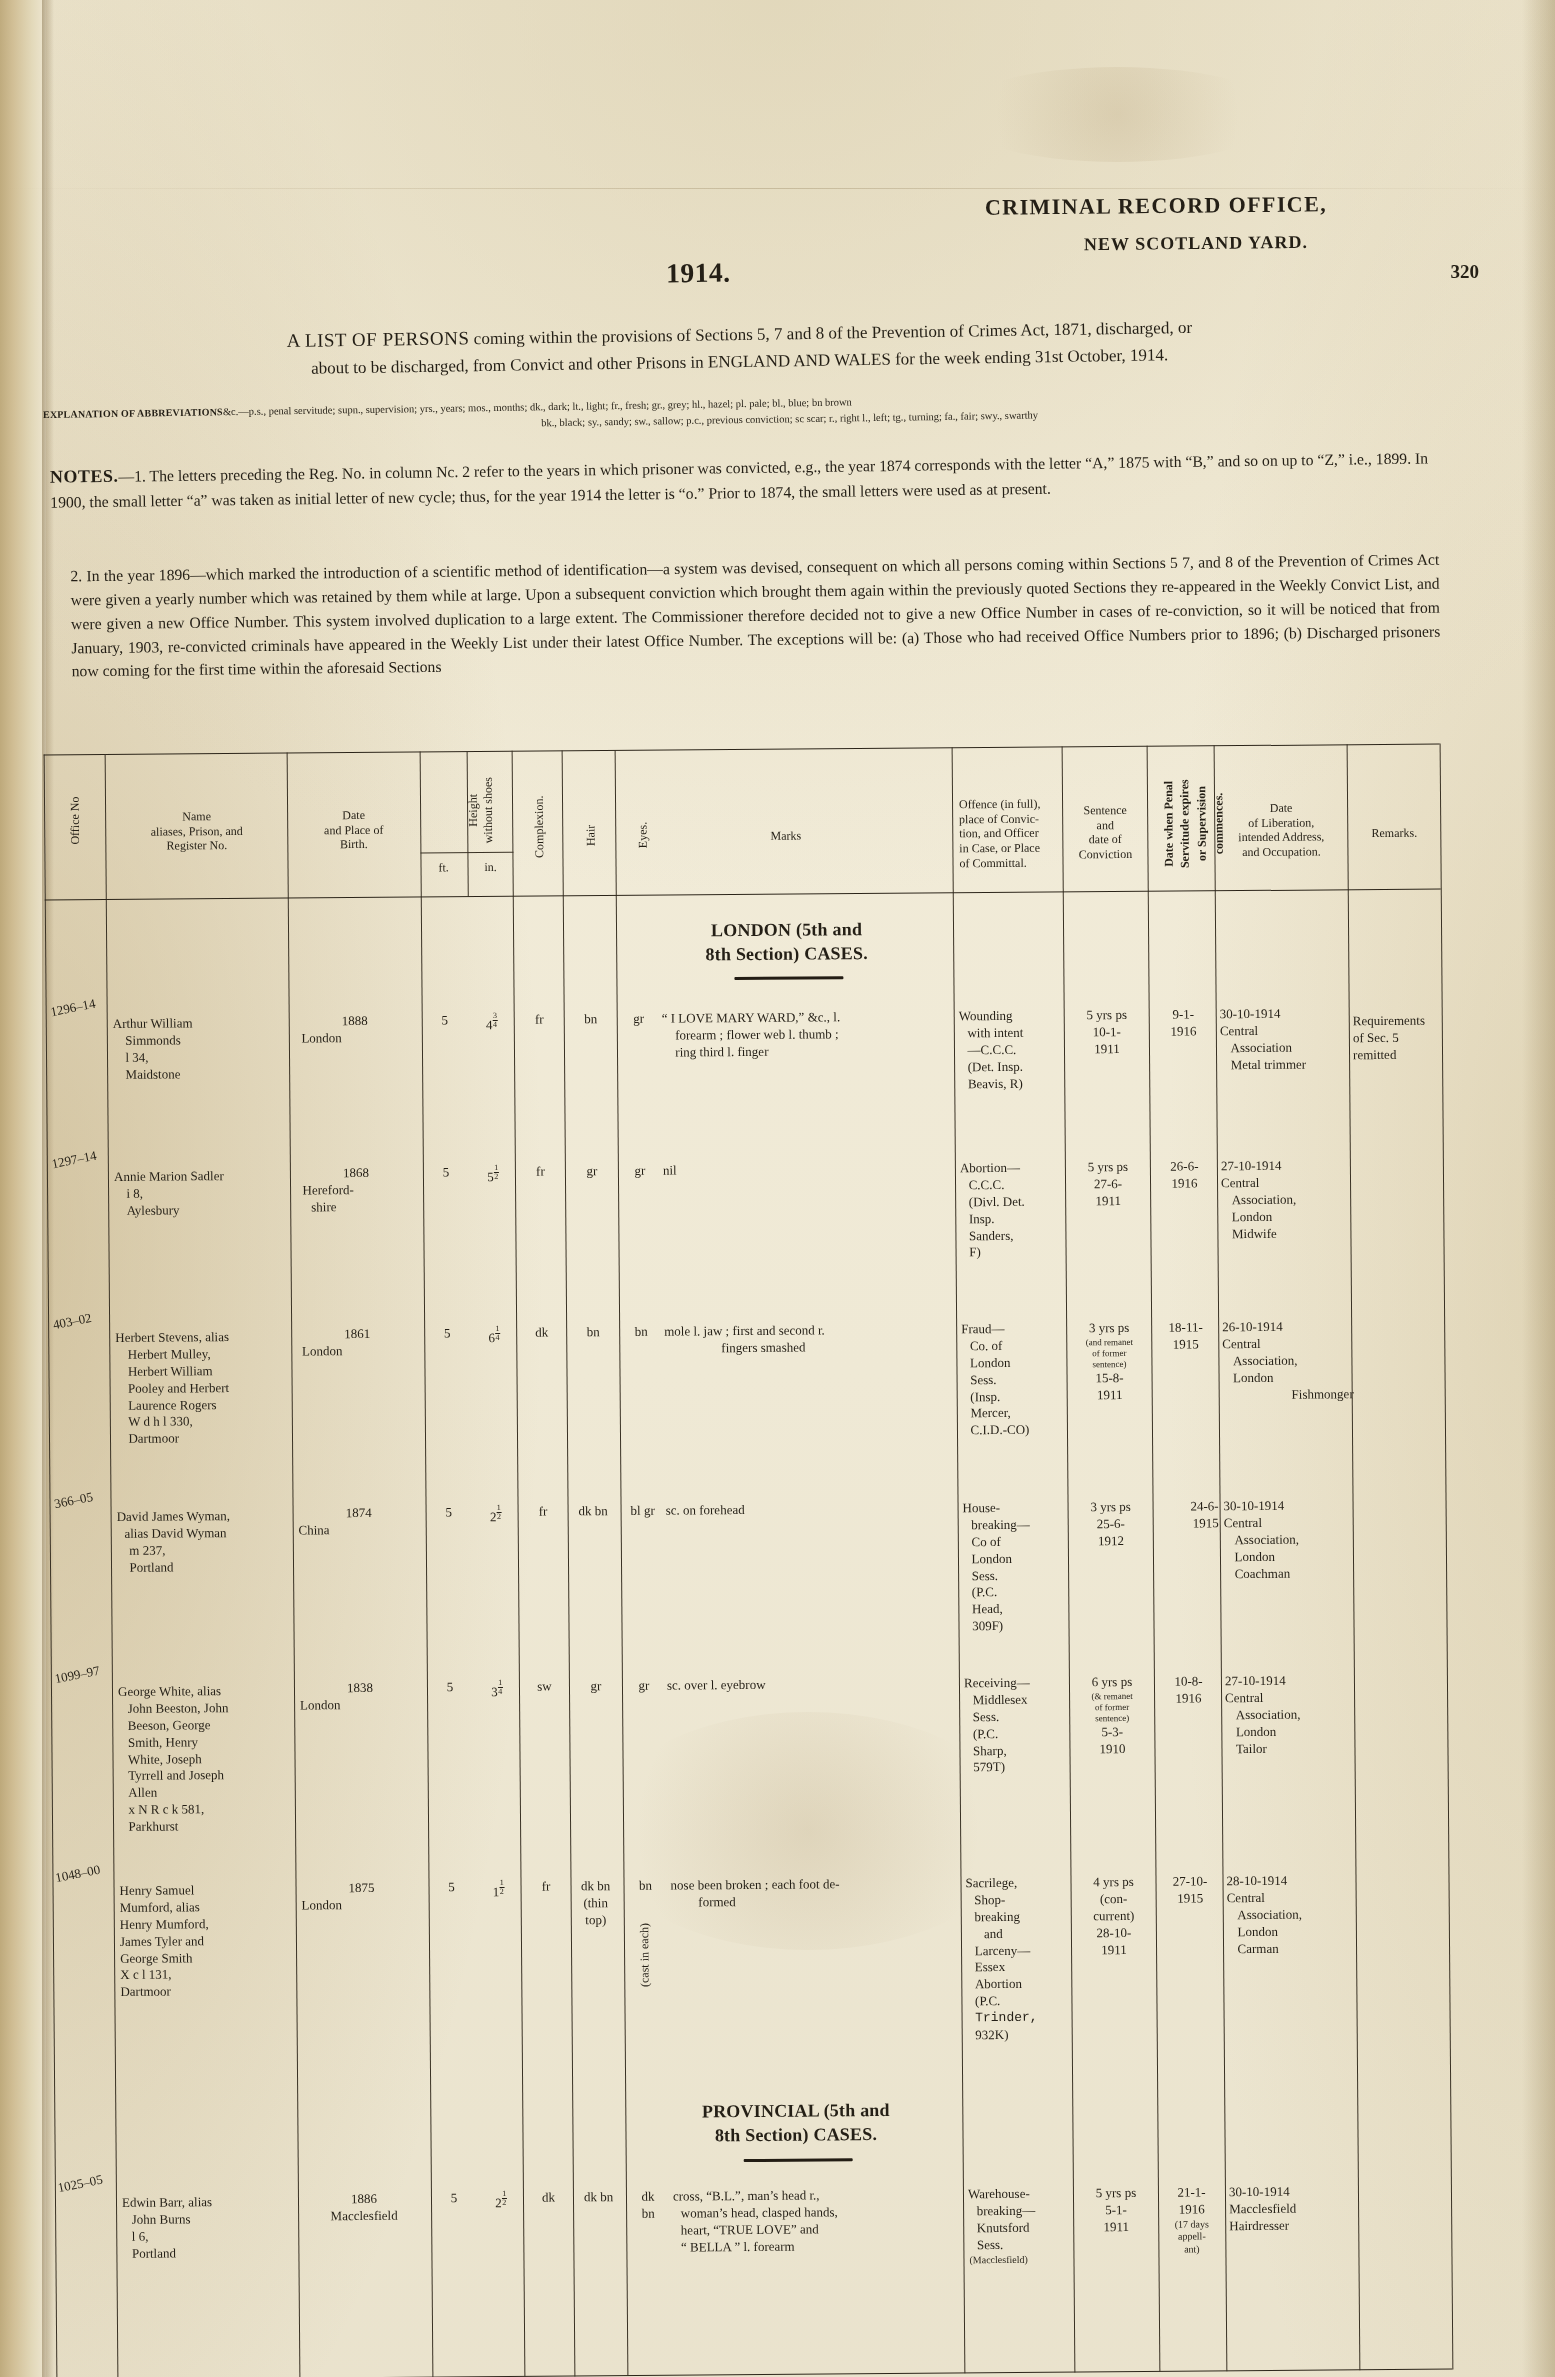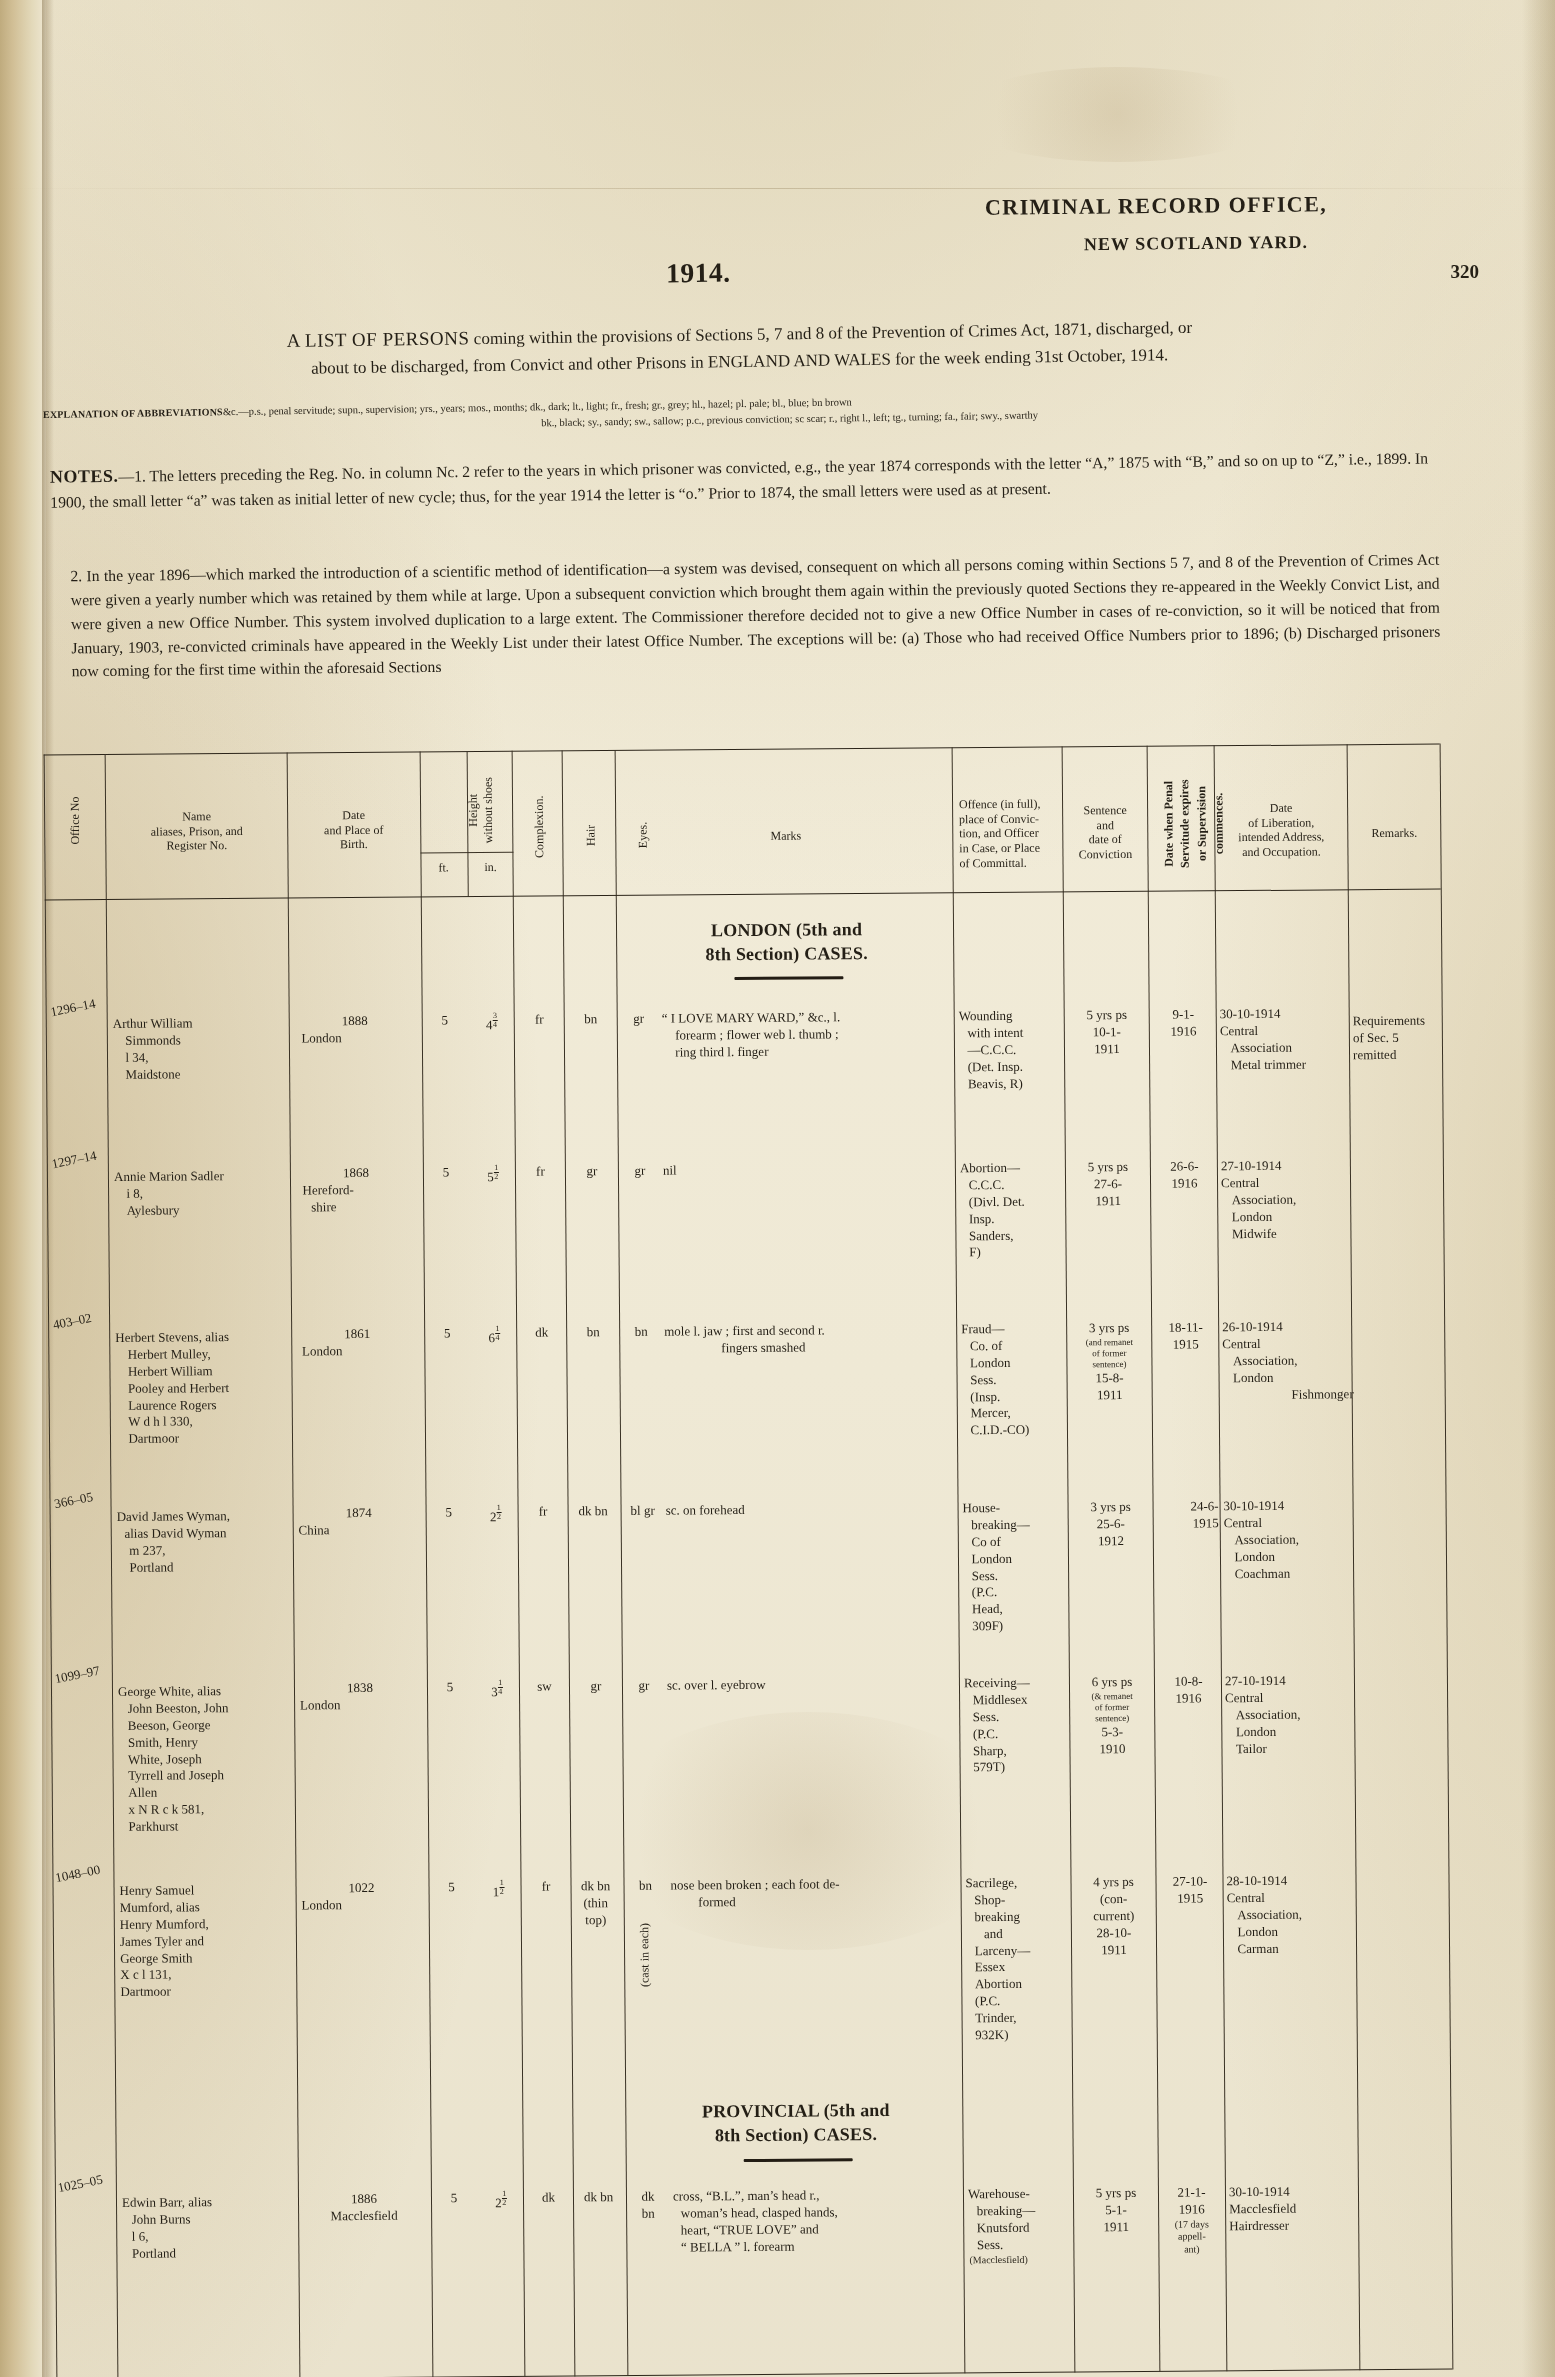--- a/index.html
+++ b/index.html
@@ -535,21 +535,21 @@
       <div class="cell l" style="left:67px;top:1129px;width:181px;">
         <div>Henry Samuel</div>
         <div>Mumford, alias</div>
         <div>Henry Mumford,</div>
         <div>James Tyler and</div>
         <div>George Smith</div>
         <div>X c l 131,</div>
         <div>Dartmoor</div>
       </div>
       <div class="cell c" style="left:245px;top:1128px;width:128px;">
-        <div>1022</div>
+        <div>1875</div>
         <div style="text-align:left;padding-left:3.8px;">London</div>
       </div>
       <div class="cell c" style="left:377px;top:1128px;width:44px;">5</div>
       <div class="cell c" style="left:424px;top:1128px;width:44px;">
         <span>1</span><span class="frac"><i>1</i><b>2</b></span>
       </div>
       <div class="cell c" style="left:471px;top:1128px;width:45px;">fr</div>
       <div class="cell c" style="left:517px;top:1128px;width:52px;">
         <div>dk bn</div>
         <div>(thin</div>
@@ -563,21 +563,21 @@
       </div>
       <div class="cell l" style="left:913px;top:1128px;width:104px;">
         <div>Sacrilege,</div>
         <div style="padding-left:8.6px;">Shop-</div>
         <div style="padding-left:8.6px;">breaking</div>
         <div style="padding-left:18px;">and</div>
         <div style="padding-left:8.6px;">Larceny—</div>
         <div style="padding-left:8.6px;">Essex</div>
         <div style="padding-left:8.6px;">Abortion</div>
         <div style="padding-left:8.6px;">(P.C.</div>
-        <div style="padding-left:8.6px;">Trinder,</div>
+        <div style="padding-left:8.6px;font-family:Liberation Mono, monospace;">Trinder,</div>
         <div style="padding-left:8.6px;">932K)</div>
       </div>
       <div class="cell c" style="left:1020px;top:1128px;width:82px;">
         <div>4 yrs ps</div>
         <div>(con-</div>
         <div>current)</div>
         <div>28-10-</div>
         <div>1911</div>
       </div>
       <div class="cell c" style="left:1106px;top:1128px;width:63px;">

